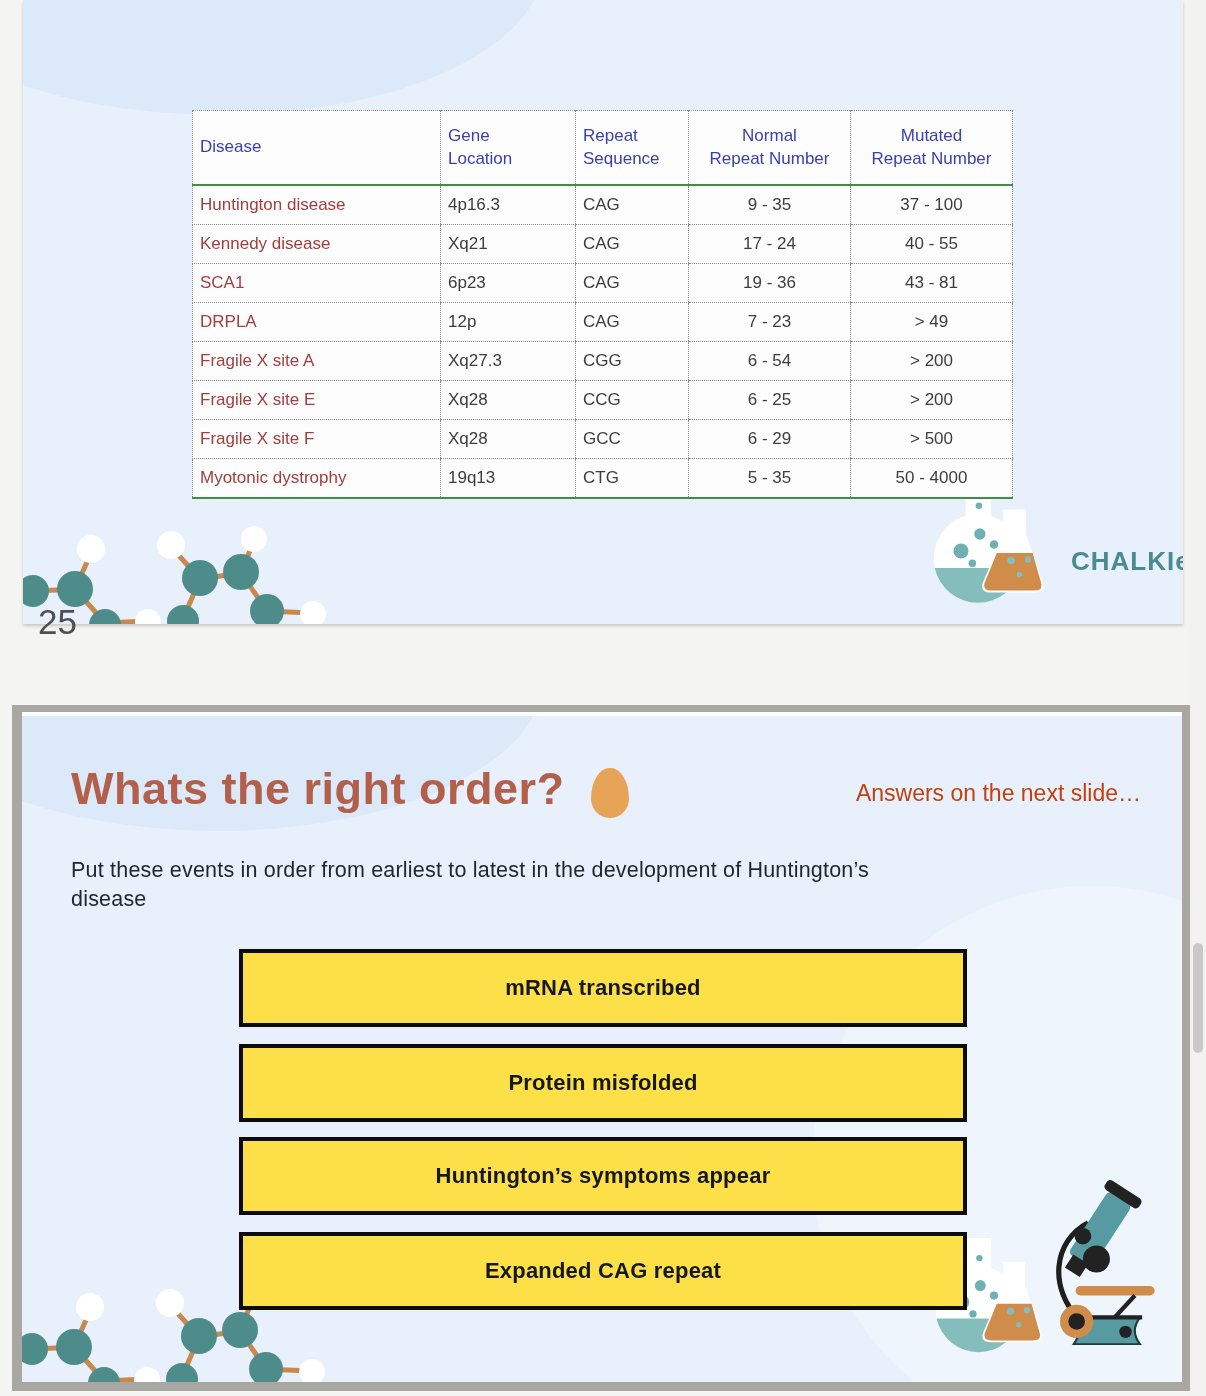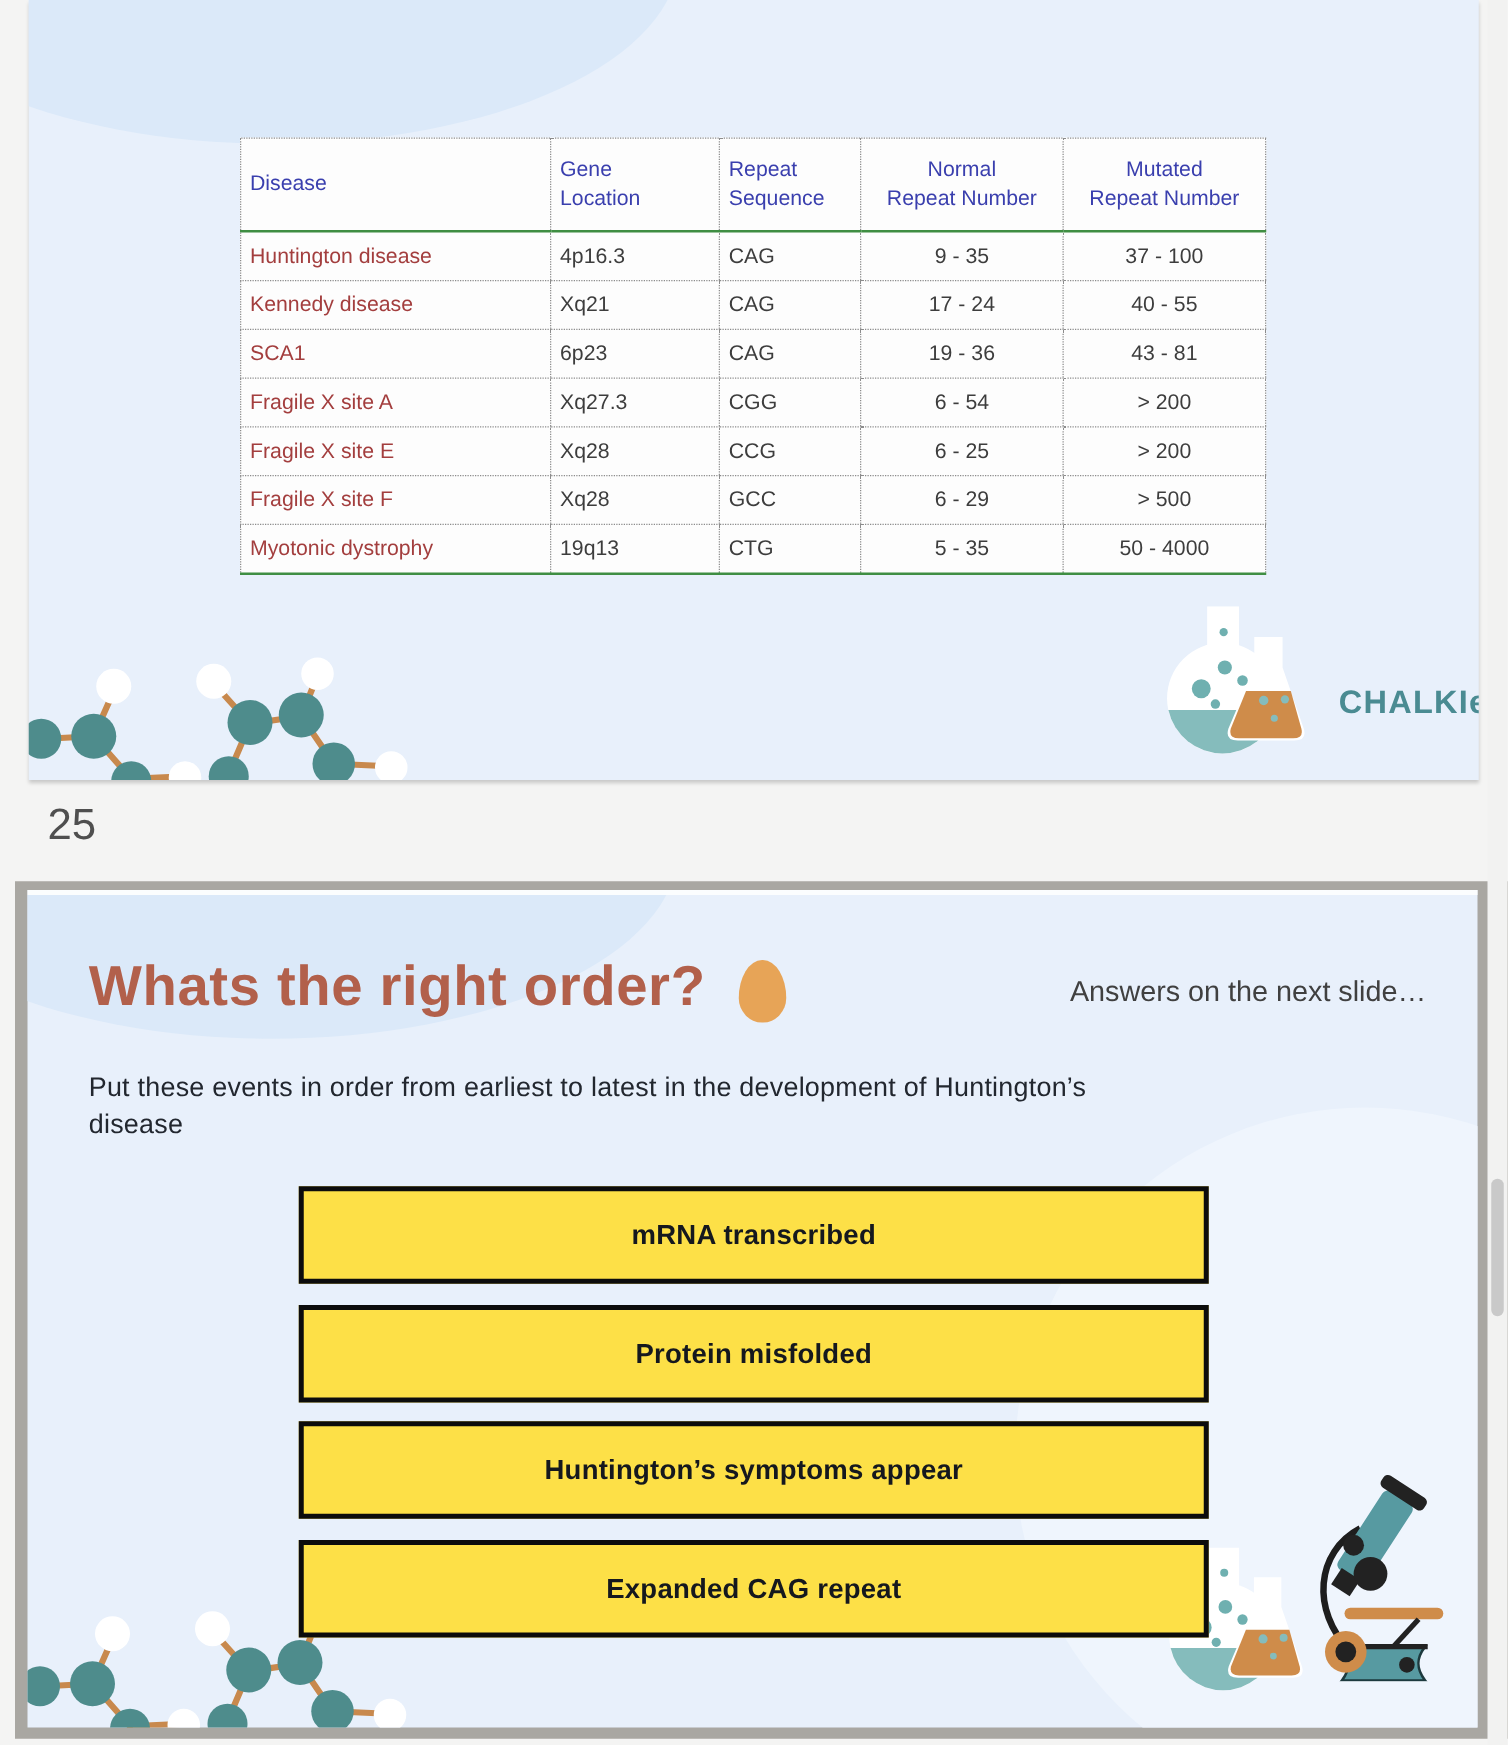--- a/index.html
+++ b/index.html
@@ -33,30 +33,30 @@
   .ac { text-align:center; }
   .c-disease { color:#a33e3e !important; }
 
   
   .molecule { position:absolute; left:-10px; bottom:-10px; width:330px; height:115px; z-index:1; }
   .flasks-top { position:absolute; left:905px; top:485px; width:132px; z-index:1; }
   .chalkie {
     position:absolute; left:1048px; top:546px; z-index:2;
     font-size:26px; font-weight:bold; color:#4a8b92; letter-spacing:1px;
   }
-  .page-number { position:absolute; left:38px; top:640px; font-size:35px; color:#4f4f4f; z-index:1; }
+  .page-number { position:absolute; left:38px; top:602px; font-size:35px; color:#4f4f4f; z-index:1; }
 
   
   .slide-frame { position:absolute; left:12px; top:705px; width:1178px; height:686px; background:#a9a7a2;padding-left:20px; }
   .slide-bottom { left:10px; top:7px; width:1160px; height:666px; border-top:4px solid #fbfdfe; }
   .title-row { position:absolute; left:49px; top:44px; width:1070px; display:flex; align-items:center; z-index:2; }
   .slide-title { font-size:45px; font-weight:600; color:#b2604b; letter-spacing:.5px; }
   .egg { width:38px; height:50px; margin-left:26px; margin-top:8px; background:#e7a457;
          border-radius:50% 50% 50% 50% / 62% 62% 40% 40%; }
-  .answers-note { margin-left:auto; padding-top:8px; font-size:23px; font-weight:500; color:#404040; }
+  .answers-note { margin-left:auto; padding-top:8px; font-size:23px; font-weight:500; color:#c2410c; }
   .instruction { position:absolute; left:49px; top:140px; width:1010px; z-index:2;
                  font-size:21.5px; line-height:1.33; color:#22272f; letter-spacing:.2px; }
   .order-box {
     position:absolute; left:217px; width:720px; height:70px; z-index:3;
     background:#fde047; border:4px solid #0c0c0c;
     display:flex; align-items:center; justify-content:center;
     font-size:22px; font-weight:bold; color:#15181e; letter-spacing:.2px;
   }
   .flasks-bottom { position:absolute; left:908px; top:522px; width:128px; z-index:1; }
   .microscope { position:absolute; left:1012px; top:463px; width:130px; z-index:1; }
@@ -106,20 +106,27 @@
         <td class="al">CAG</td>
         <td class="ac">17 - 24</td>
         <td class="ac">40 - 55</td>
       </tr>
       <tr>
         <td class="al c-disease">SCA1</td>
         <td class="al">6p23</td>
         <td class="al">CAG</td>
         <td class="ac">19 - 36</td>
         <td class="ac">43 - 81</td>
+      </tr>
+      <tr>
+        <td class="al c-disease">DRPLA</td>
+        <td class="al">12p</td>
+        <td class="al">CAG</td>
+        <td class="ac">7 - 23</td>
+        <td class="ac">&gt; 49</td>
       </tr>
       <tr>
         <td class="al c-disease">Fragile X site A</td>
         <td class="al">Xq27.3</td>
         <td class="al">CGG</td>
         <td class="ac">6 - 54</td>
         <td class="ac">&gt; 200</td>
       </tr>
       <tr>
         <td class="al c-disease">Fragile X site E</td>

